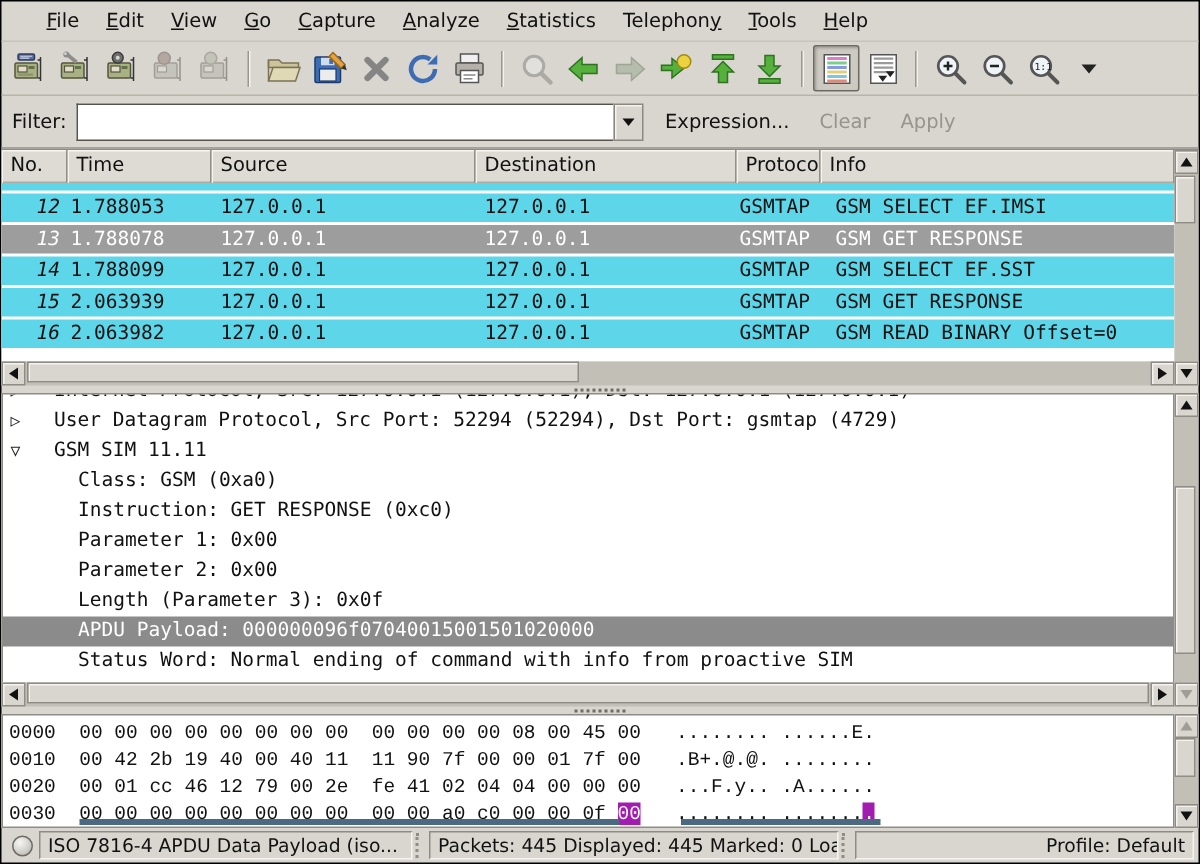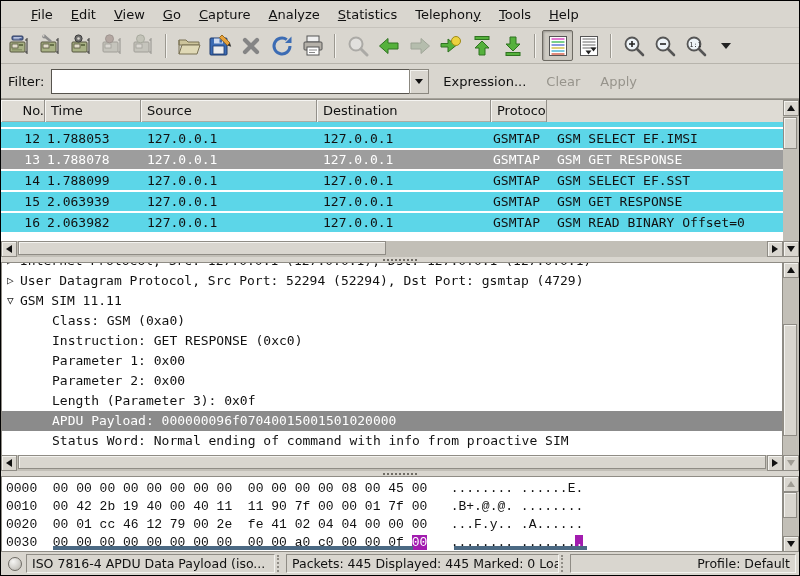--- a/index.html
+++ b/index.html
@@ -40,28 +40,28 @@
   .filter-links { display:flex; margin-left:14px; }
   .flink { margin-right:20px; white-space:nowrap; }
   .flink.off { color:#97948c; }
 
   
   .packet-pane { height:158px; display:flex; border-top:1px solid #8f8c85; }
   .plist-left { width:784px; display:flex; flex-direction:column; }
   .plist-header { height:22px; display:flex; background:#dedbd4; flex:none; }
   .hcol { border-right:1px solid #93908a; box-shadow:inset 1px 1px 0 #f6f5f2, inset 0 -1px 0 #aeaba3;
           padding:3px 0 0 6px; font-size:13px; white-space:nowrap; overflow:hidden; }
-  .hcol.c-no{width:44px;text-align:right;} .hcol.c-time{width:96px;} .hcol.c-src{width:176px;}
+  .hcol.c-no{width:44px;} .hcol.c-time{width:96px;} .hcol.c-src{width:176px;}
   .hcol.c-dst{width:174px;} .hcol.c-proto{width:56px;} .hcol.c-info{flex:1;}
   .plist-body { flex:1; background:#fff; overflow:hidden; font-family:"DejaVu Sans Mono","Liberation Mono",monospace; font-size:13px; }
   .prow { display:flex; height:19px; line-height:19px; background:#5cd6e8; margin-bottom:2px; white-space:nowrap; }
   .prow.selected { background:#9d9d9d; color:#fff; }
   .prow.clipped { margin-top:-14px; }
   .pc { overflow:hidden; }
-  .pc.c-no{width:44px; text-align:right; padding-right:5px;}
+  .pc.c-no{width:44px; text-align:right; padding-right:5px;font-style:italic;}
   .pc.c-time{width:96px; padding-left:2px;}
   .pc.c-src{width:176px; padding-left:6px;}
   .pc.c-dst{width:174px; padding-left:6px;}
   .pc.c-proto{width:56px; padding-left:2px;}
   .pc.c-info{flex:1; padding-left:10px;}
 
   
   .vscroll { width:16px; display:flex; flex-direction:column; background:#c2bfb7; }
   .hscroll { height:16px; display:flex; background:#c2bfb7; flex:none; }
   .sbtn { width:16px; height:16px; background:#d9d6cf; border:1px solid #8f8c85;
@@ -76,21 +76,21 @@
 
   
   .splitter { height:5px; display:flex; align-items:center; justify-content:center; }
   .splitter .dots { width:34px; border-top:2px dotted #6f6c65; }
 
   
   .details-pane { height:209px; display:flex; }
   .details-left { width:784px; display:flex; flex-direction:column; }
   .details-body { flex:1; background:#fff; border:1px solid #8f8c85; border-bottom:none; overflow:hidden;
                   font-family:"DejaVu Sans Mono","Liberation Mono",monospace; font-size:13px; }
-  .dline { height:20px; line-height:20px; white-space:nowrap; position:relative; padding-left:18px; }
+  .dline { height:20px; line-height:20px; white-space:nowrap; position:relative; padding-left:34px; }
   .dline.child { padding-left:50px; }
   .dline.clip { margin-top:-12px; }
   .dline.sel { background:#8b8b8b; color:#fff; }
   .exp { position:absolute; left:5px; top:0; font-size:11px; color:#222; }
   .exp.collapsed::before { content:"▷"; }
   .exp.expanded::before { content:"▽"; }
 
   
   .hex-pane { height:76px; display:flex; }
   .hex-body { width:784px; background:#fff; border:1px solid #8f8c85; overflow:hidden; position:relative;
@@ -317,20 +317,21 @@
   </div>
 
   <div class="packet-pane">
     <div class="plist-left">
       <div class="plist-header">
         <div class="hcol c-no">No.</div>
         <div class="hcol c-time">Time</div>
         <div class="hcol c-src">Source</div>
         <div class="hcol c-dst">Destination</div>
         <div class="hcol c-proto">Protocol</div>
+        <div class="hcol c-info">Info</div>
       </div>
       <div class="plist-body">
         <div class="prow clipped">
           <div class="pc c-no">11</div>
             <div class="pc c-time">1.787891</div>
             <div class="pc c-src">127.0.0.1</div>
             <div class="pc c-dst">127.0.0.1</div>
             <div class="pc c-proto">GSMTAP</div>
             <div class="pc c-info">GSM GET RESPONSE</div>
         </div>

